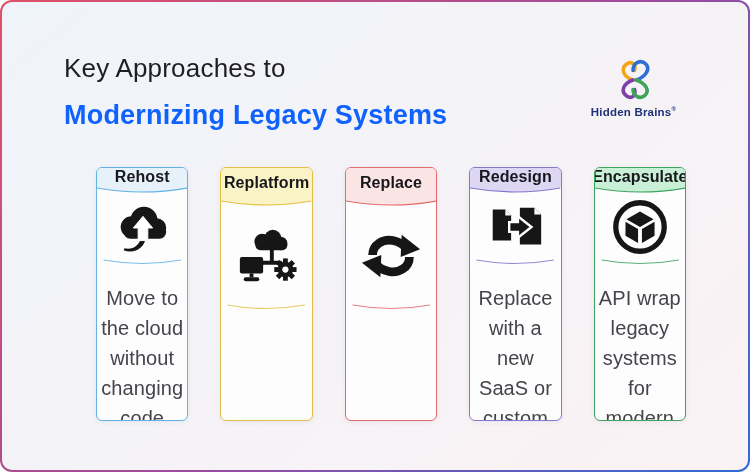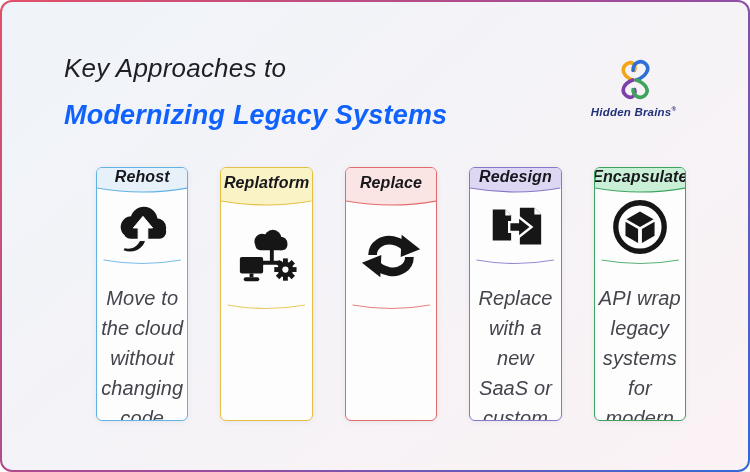--- a/index.html
+++ b/index.html
@@ -1,19 +1,19 @@
 <!DOCTYPE html>
 <html><head>
 <meta charset="utf-8">
 <style>
   html,body{margin:0;padding:0;background:#ffffff;}
   body{width:750px;height:472px;font-family:"Liberation Sans",sans-serif;-webkit-font-smoothing:antialiased;}
   .frame{position:absolute;inset:0;width:750px;height:472px;border-radius:12px;
     background:linear-gradient(135deg,#e25068 0%,#9a4b9e 55%,#2f6bd8 100%);
-    padding:7px;box-sizing:border-box;font-style:italic;}
+    padding:7px;box-sizing:border-box;}
   .page{position:absolute;inset:2px;border-radius:10px;
     background:linear-gradient(140deg,#eff4fa 0%,#f4f3f7 45%,#fbf2f4 100%);
     overflow:hidden;}
   .topbar{display:flex;justify-content:space-between;align-items:flex-start;
     padding:50px 60px 0 62px;}
   .titles{line-height:1.3;}
   .title-line1{font-size:26px;font-weight:500;color:#1e1e24;letter-spacing:.2px;}
   .title-line2{font-size:27px;font-weight:700;letter-spacing:.2px;margin-top:12px;}
   .logo-block{display:flex;flex-direction:column;align-items:center;margin-top:4px;margin-right:12px;}
   .logo-mark{width:48px;height:48px;}

